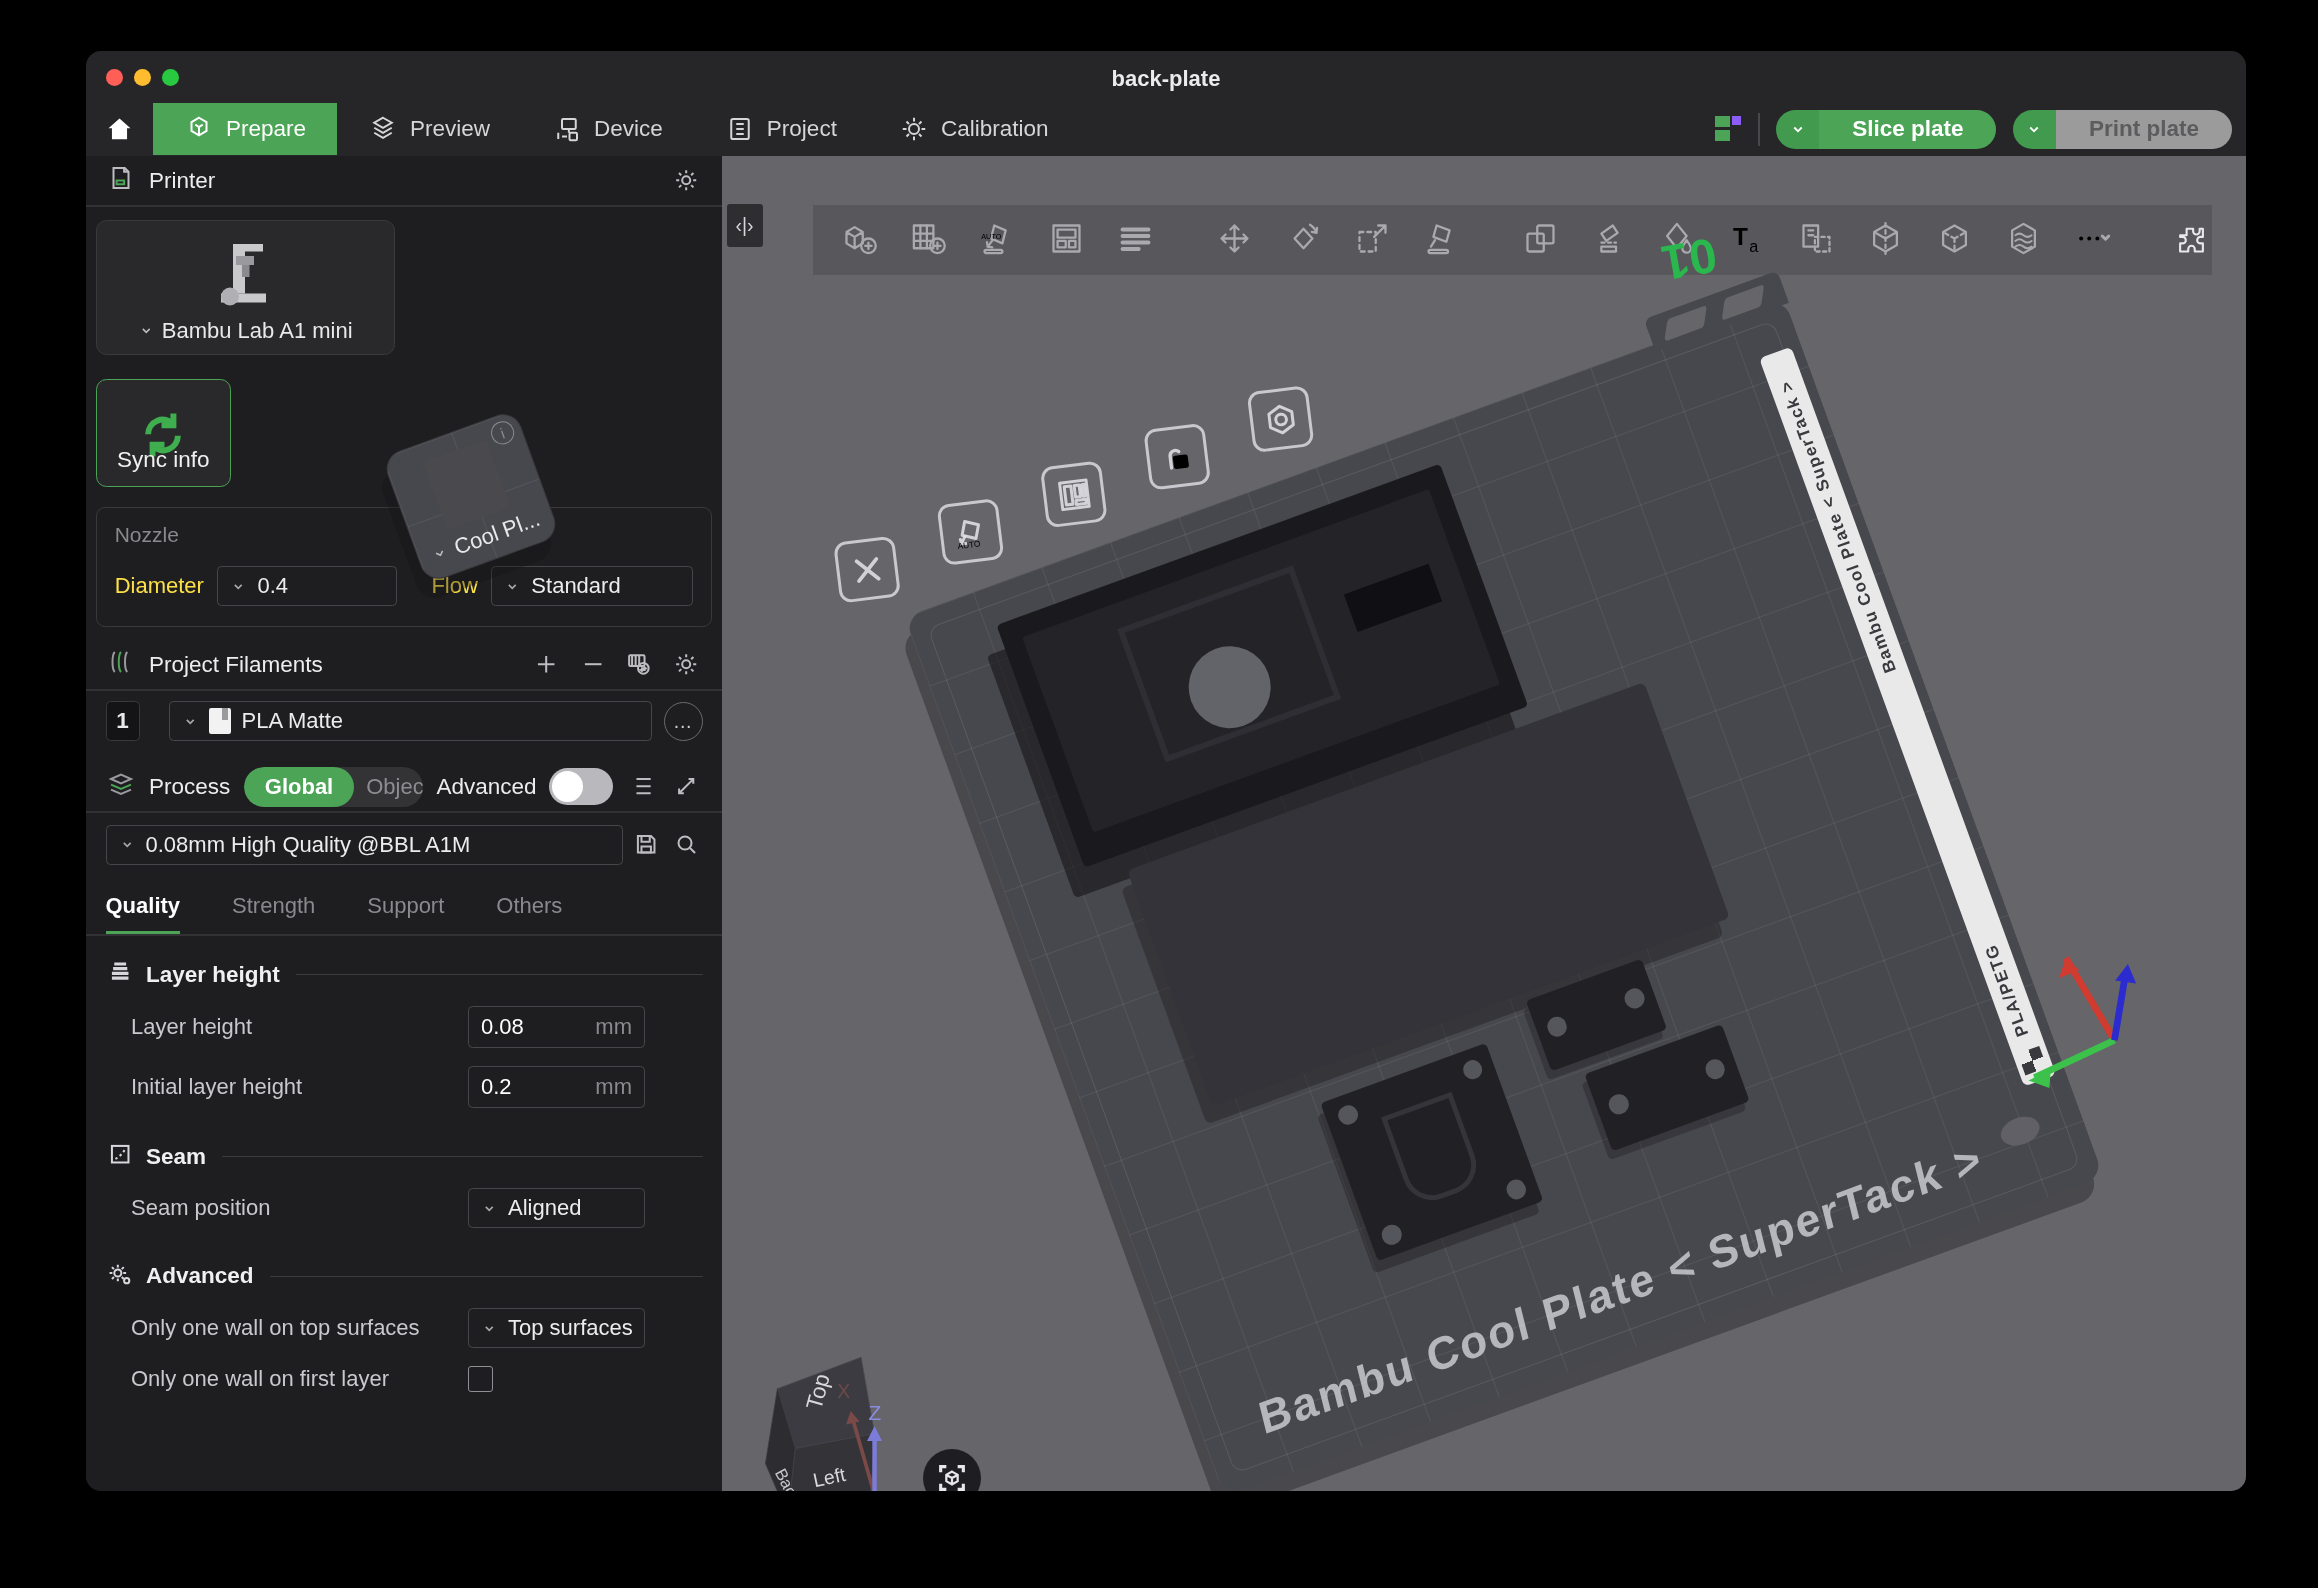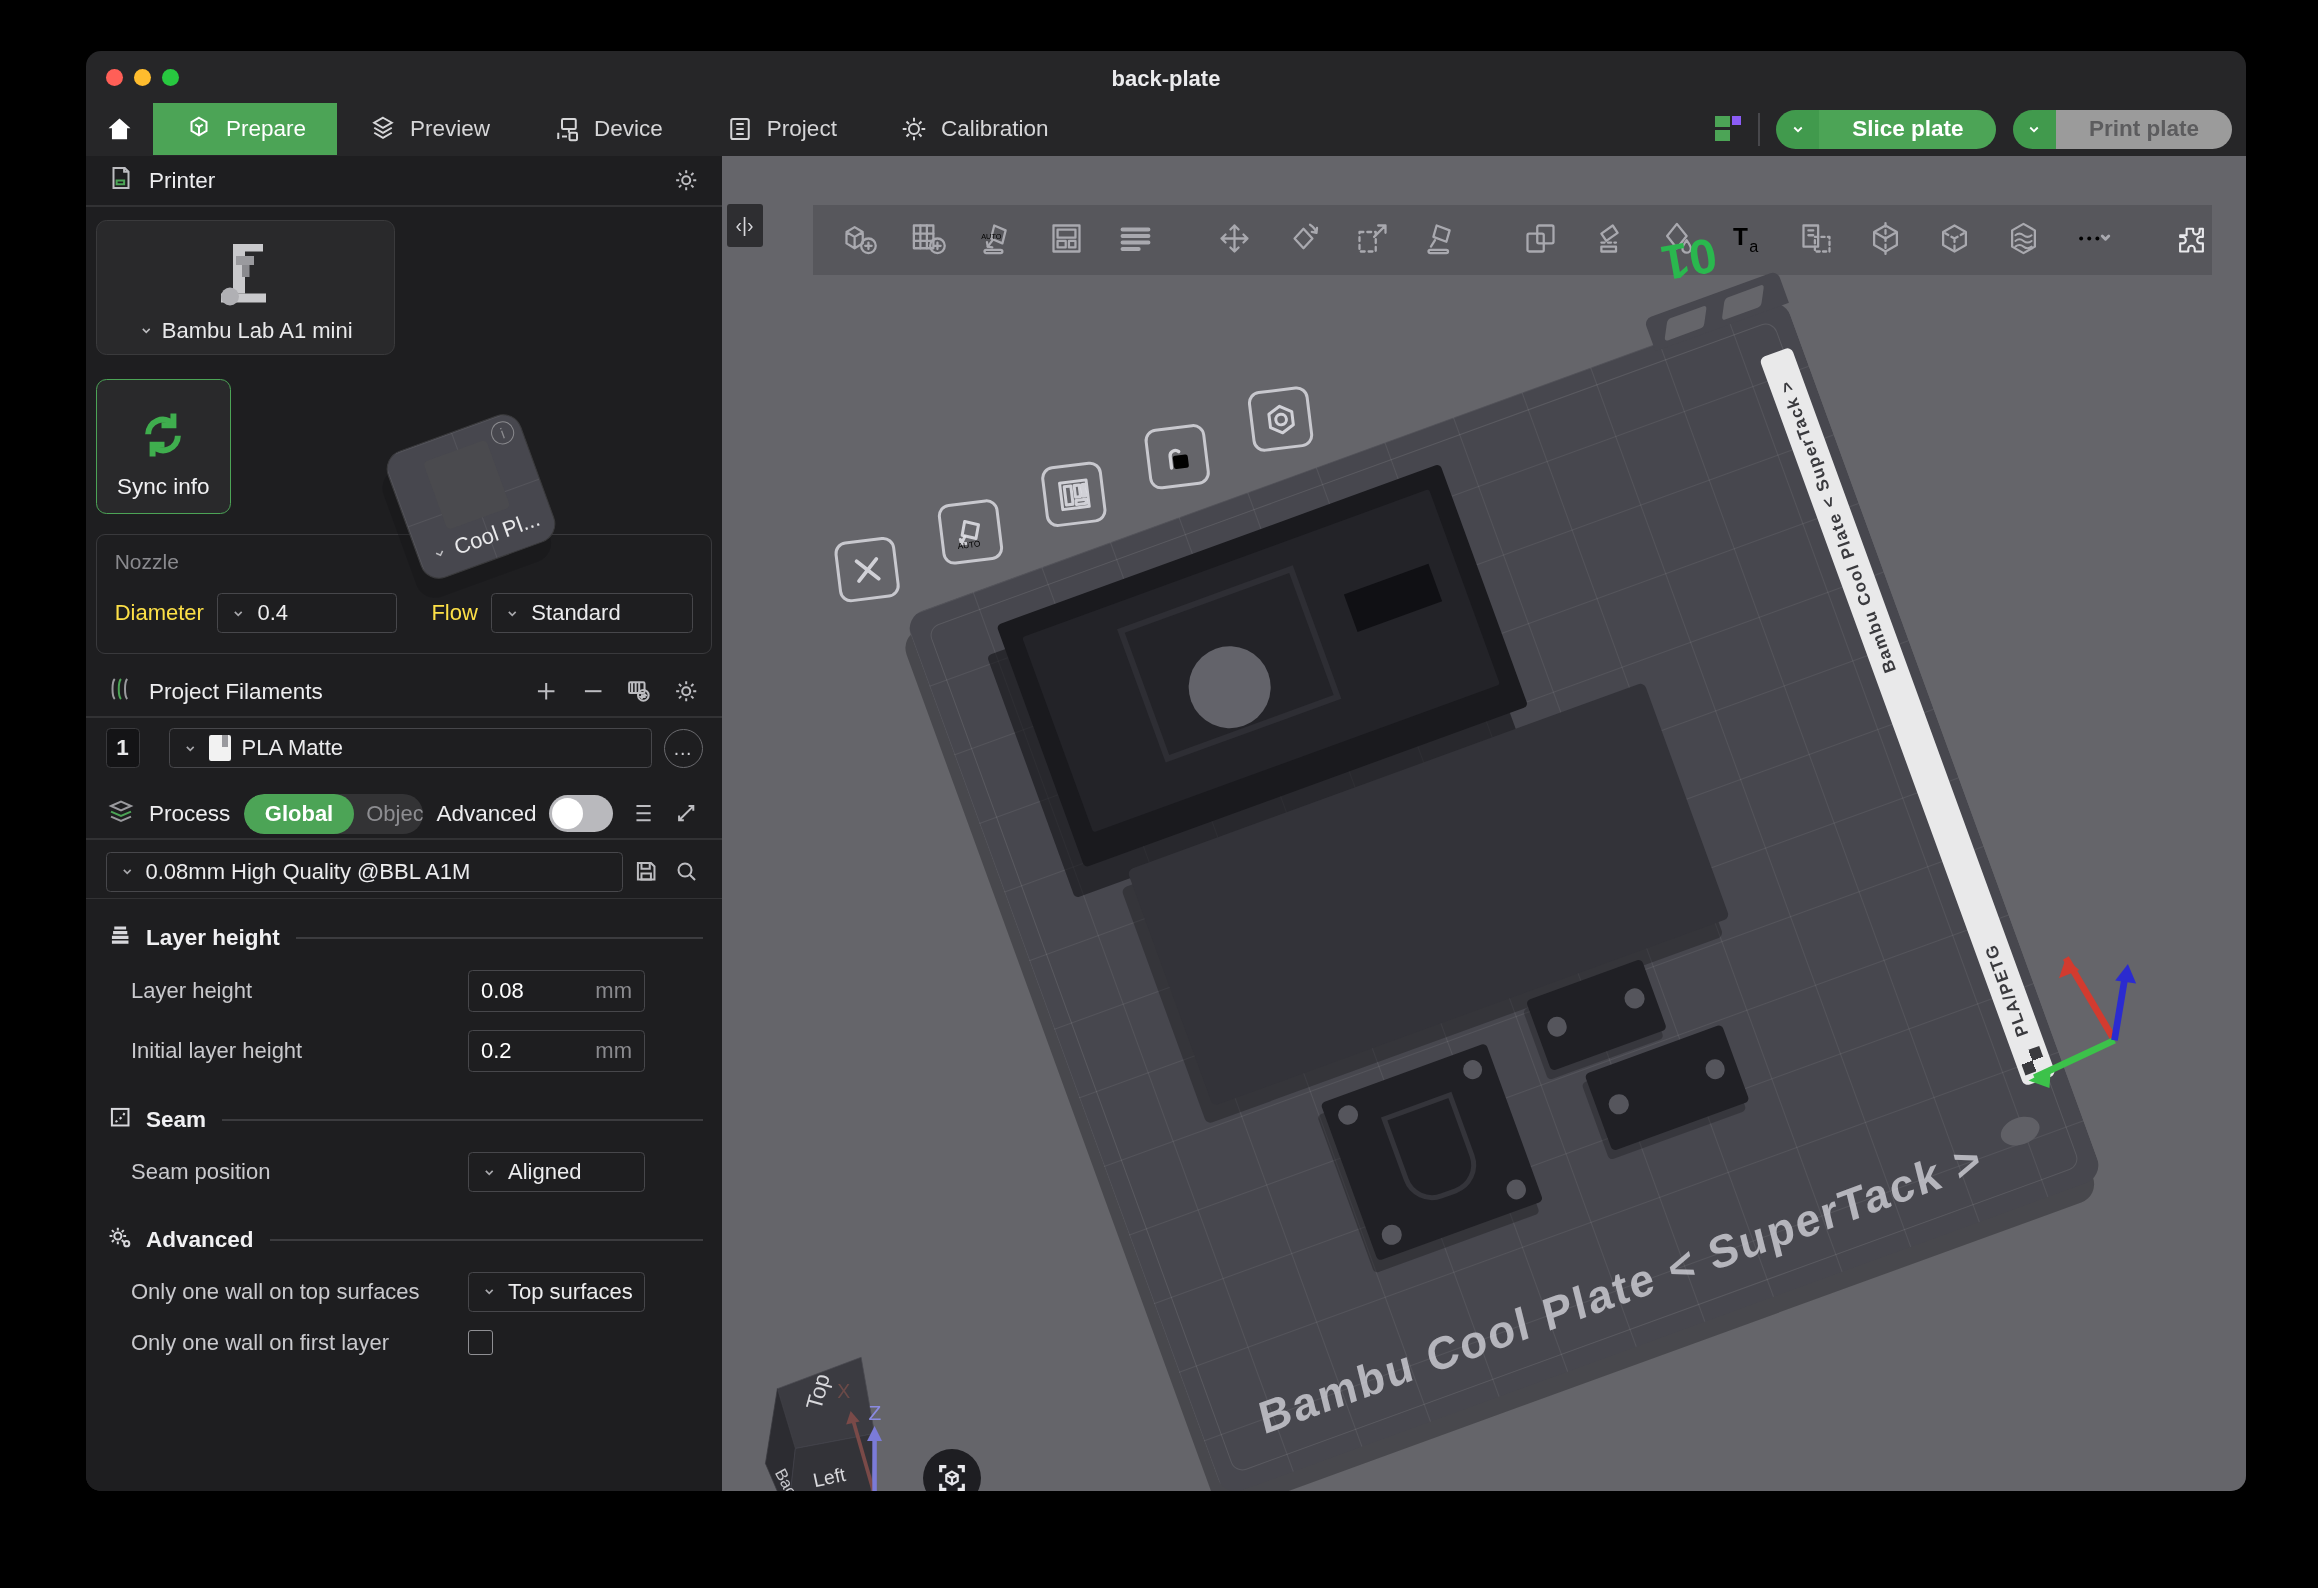--- a/index.html
+++ b/index.html
@@ -44,21 +44,21 @@
   .sechdr .sp { flex:1; }
   .hdricon svg{ width:30px;height:30px; stroke:#bdbdc1; fill:none; stroke-width:1.6;}
   .toolico { width:33px;height:33px; display:flex;align-items:center;justify-content:center; }
   .toolico svg{ width:28.4px;height:28.4px; stroke:#bdbdc1; fill:none; stroke-width:1.7; }
   .divline { height:1.5px; background:#323234; }
 
   .cards { display:flex; gap:24px; padding:13.5px 9.7px 15px 9.7px;flex-direction:column; }
   .card { background:#29292b; border:1.5px solid #3a3a3c; border-radius:10.5px; position:relative; }
   .card.printer { width:299px; height:135px; }
   .card.plate   { width:142px; height:135px; }
-  .card.sync    { width:135px; height:135px; border-color:#4ca456; }
+  .card.sync    { width:135px; height:108px; border-color:#4ca456; }
   .cardlabel { position:absolute; left:0; right:0; bottom:10.5px; display:flex; gap:7.5px;
                align-items:center; justify-content:center; color:#e8e8ea; font-size:22px; white-space:nowrap;}
   .cardlabel svg{width:16.5px;height:16.5px;stroke:#bdbdc1;fill:none;stroke-width:2.2;}
   .printer-img { position:absolute; left:50%; top:13.5px; transform:translateX(-50%); }
   .plate-img { position:absolute; left:50%; top:18px; transform:translateX(-50%);
                width:67px; height:72px; background:#4a4a4e; border-radius:4.5px; }
   .info-badge { position:absolute; right:7.5px; top:6px; width:22.5px; height:22.5px; border:1.5px solid #8a8a8e;
                 border-radius:50%; color:#8a8a8e; font-size:15px; display:flex; align-items:center; justify-content:center; }
   .sync-ico { position:absolute; left:50%; top:22.5px; transform:translateX(-50%); }
   .sync-label { position:absolute; left:0; right:0; bottom:13.5px; text-align:center; font-size:22.5px; color:#f0f0f2;}
@@ -429,20 +429,26 @@
           </svg>
         </span>
       <span class="toolico">
           <svg viewBox="0 0 24 24">
             <circle cx="11" cy="11" r="5.5"></circle>
             <path d="M15.2 15.2L19.5 19.5"></path>
           </svg>
         </span>
     </div>
 
+    <div class="ptabs">
+      <div class="ptab active">Quality</div>
+      <div class="ptab">Strength</div>
+      <div class="ptab">Support</div>
+      <div class="ptab">Others</div>
+    </div>
     <div class="ptabline"></div>
 
     <div class="paramsec">
       <span class="ico">
         <svg viewBox="0 0 24 24">
             <path d="M7 5h10 M6 9h12 M5 13h14 M5 17h14" stroke-width="2.6"></path>
           </svg>
       </span>
       <span class="t">Layer height</span>
       <span class="rule"></span>

